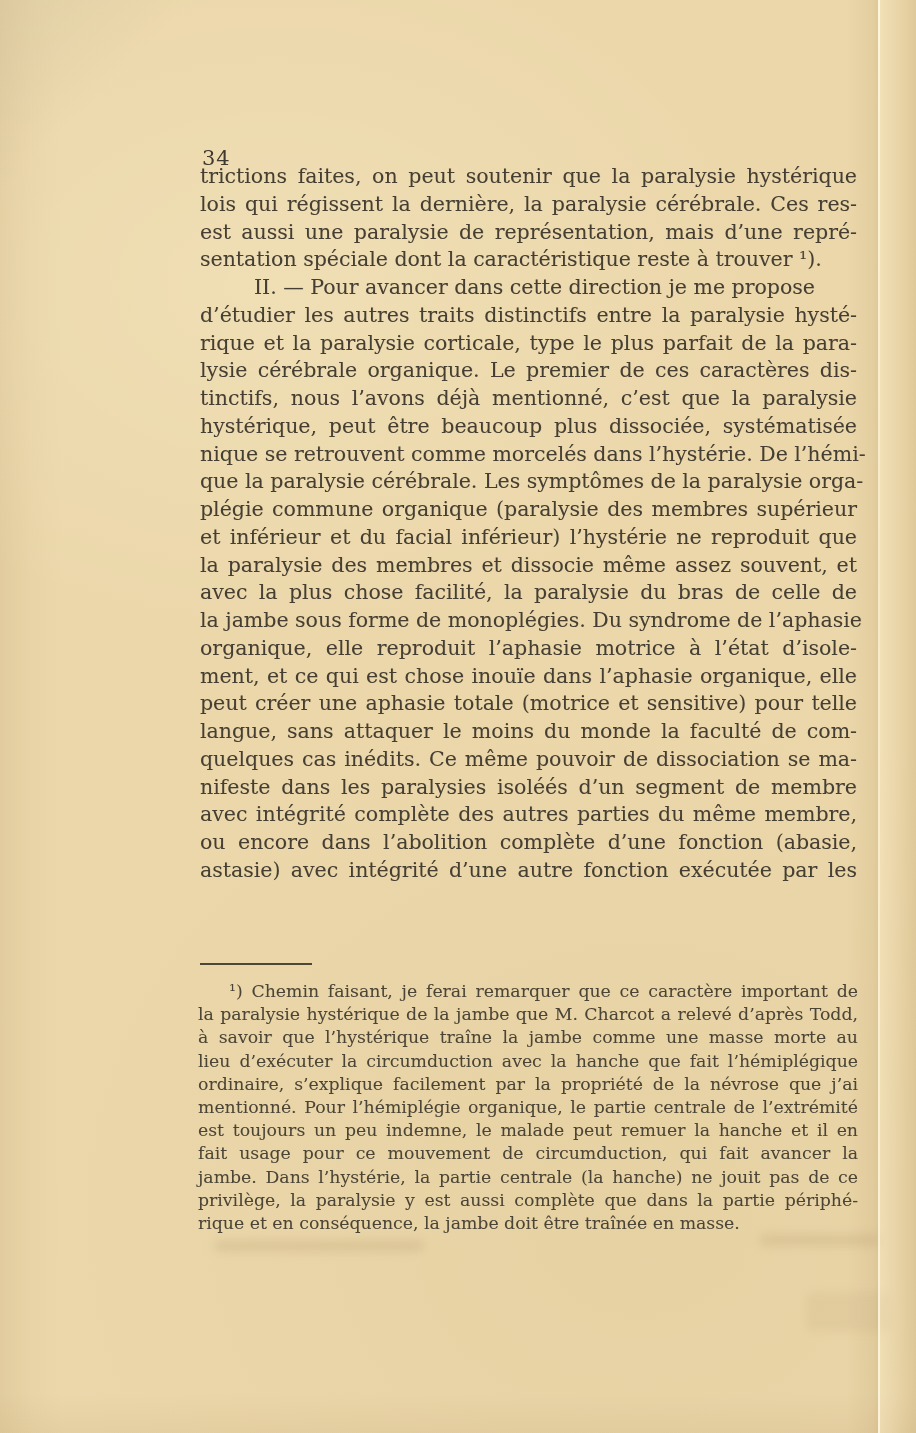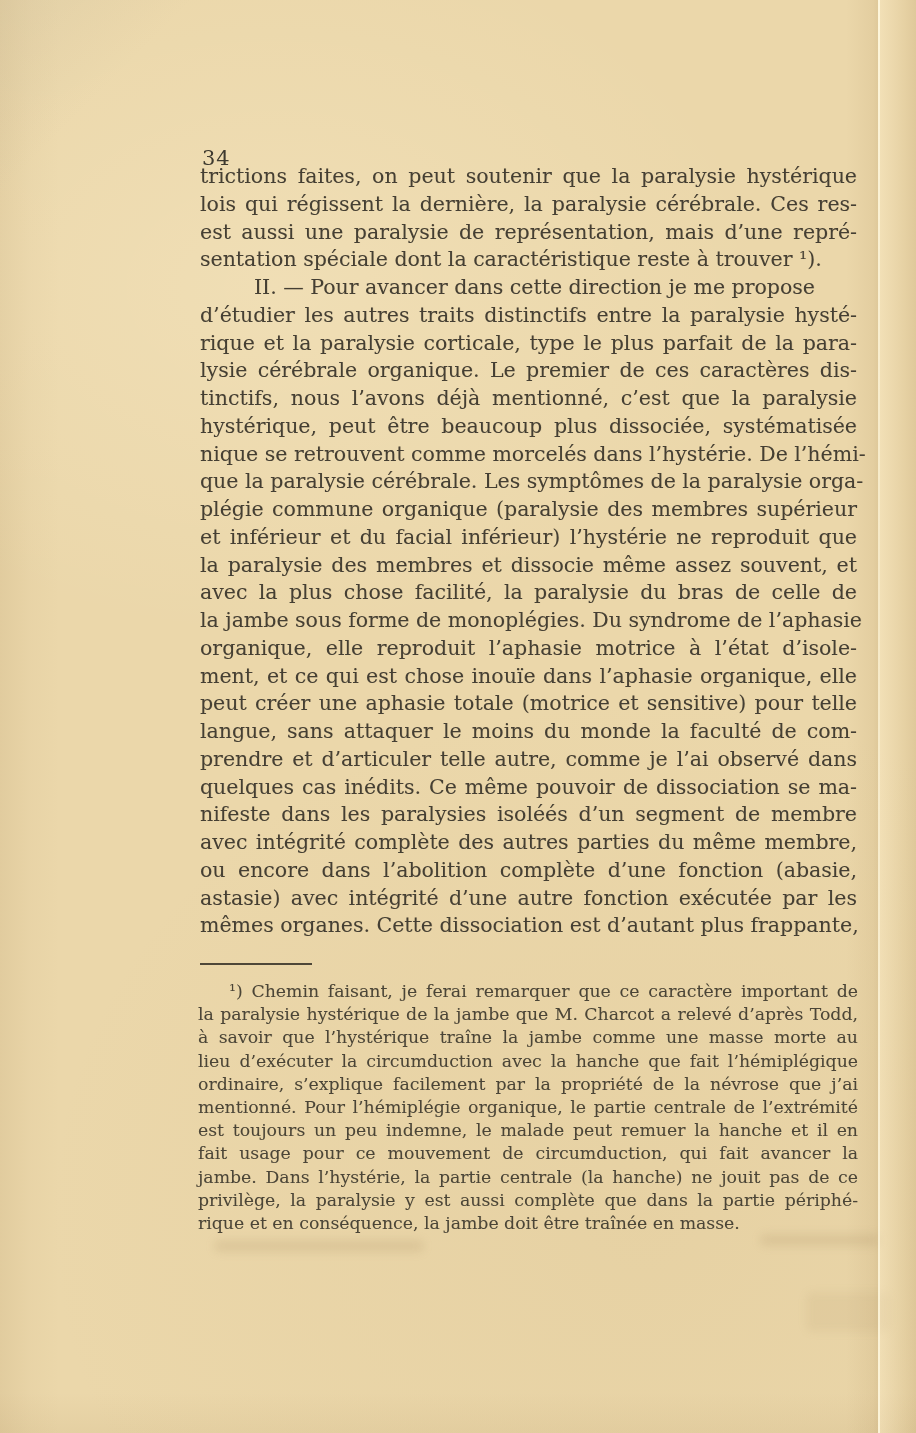--- a/index.html
+++ b/index.html
@@ -139,27 +139,25 @@
     <div class="line">que la paralysie cérébrale. Les symptômes de la paralysie orga-</div>
     <div class="line">plégie commune organique (paralysie des membres supérieur</div>
     <div class="line">et inférieur et du facial inférieur) l’hystérie ne reproduit que</div>
     <div class="line">la paralysie des membres et dissocie même assez souvent, et</div>
     <div class="line">avec la plus chose facilité, la paralysie du bras de celle de</div>
     <div class="line">la jambe sous forme de monoplégies. Du syndrome de l’aphasie</div>
     <div class="line">organique, elle reproduit l’aphasie motrice à l’état d’isole-</div>
     <div class="line">ment, et ce qui est chose inouïe dans l’aphasie organique, elle</div>
     <div class="line">peut créer une aphasie totale (motrice et sensitive) pour telle</div>
     <div class="line">langue, sans attaquer le moins du monde la faculté de com-</div>
-    <div class="line">prendre et d’articuler telle autre, comme je l’ai observé dans</div>
     <div class="line">quelques cas inédits. Ce même pouvoir de dissociation se ma-</div>
     <div class="line">nifeste dans les paralysies isoléés d’un segment de membre</div>
     <div class="line">avec intégrité complète des autres parties du même membre,</div>
     <div class="line">ou encore dans l’abolition complète d’une fonction (abasie,</div>
     <div class="line">astasie) avec intégrité d’une autre fonction exécutée par les</div>
-    <div class="line">mêmes organes. Cette dissociation est d’autant plus frappante,</div>
   </div>
 
   <div class="footnote-rule"></div>
 
   <div class="footnote-block">
     <div class="line indent-note">¹) Chemin faisant, je ferai remarquer que ce caractère important de</div>
     <div class="line">la paralysie hystérique de la jambe que M. Charcot a relevé d’après Todd,</div>
     <div class="line">à savoir que l’hystérique traîne la jambe comme une masse morte au</div>
     <div class="line">lieu d’exécuter la circumduction avec la hanche que fait l’hémiplégique</div>
     <div class="line">ordinaire, s’explique facilement par la propriété de la névrose que j’ai</div>

